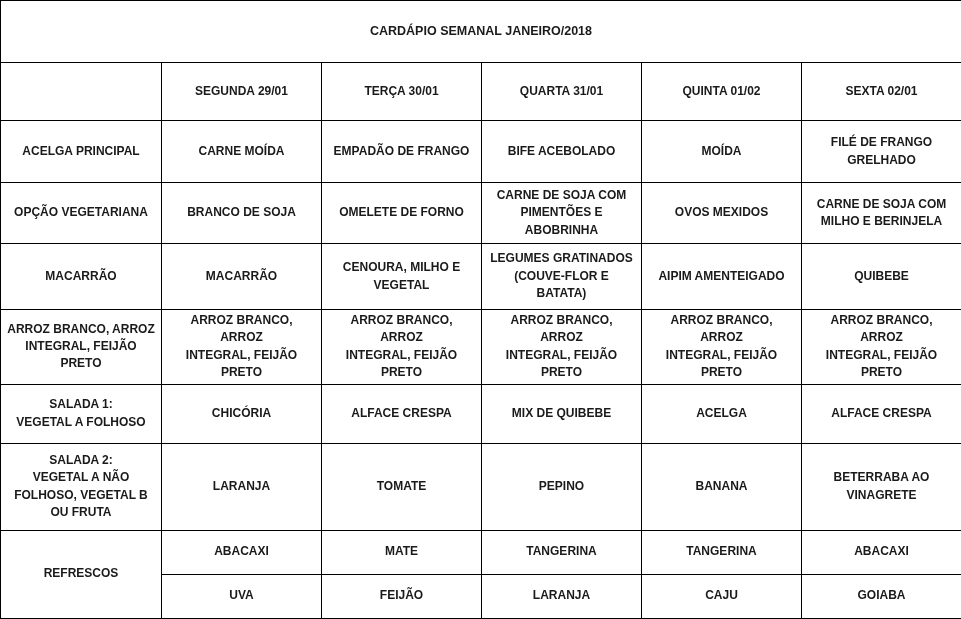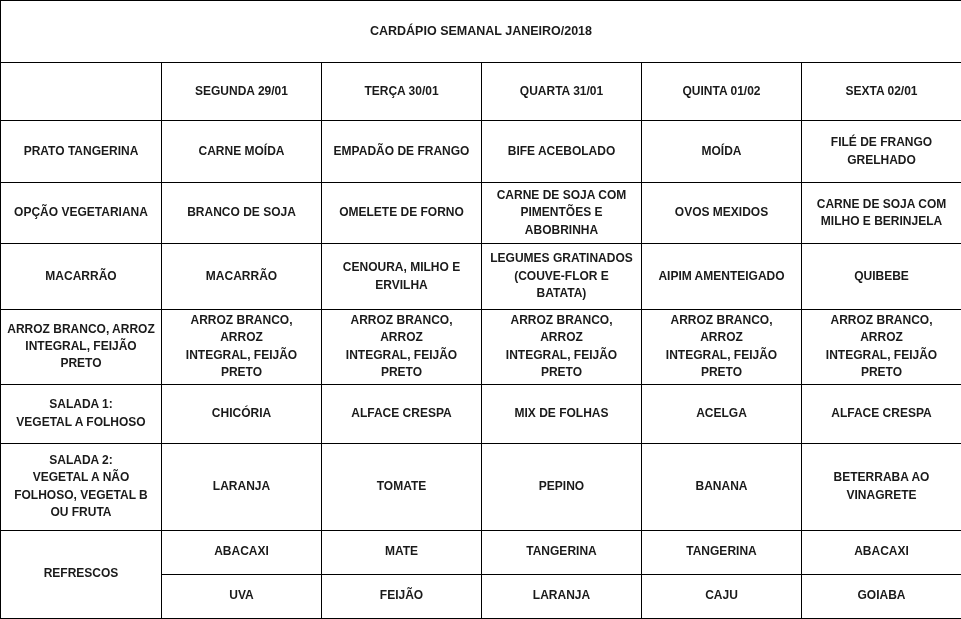--- a/index.html
+++ b/index.html
@@ -63,21 +63,21 @@
     <tr class="header-row">
       <td></td>
       <td>SEGUNDA 29/01</td>
       <td>TERÇA 30/01</td>
       <td>QUARTA 31/01</td>
       <td>QUINTA 01/02</td>
       <td>SEXTA 02/01</td>
     </tr>
 
     <tr class="row-prato">
-      <td class="row-label">PRATO TANGERINA</td>
+      <td class="row-label">ACELGA PRINCIPAL</td>
       <td>CARNE MOÍDA</td>
       <td>EMPADÃO DE FRANGO</td>
       <td>BIFE ACEBOLADO</td>
       <td>MOÍDA</td>
       <td>FILÉ DE FRANGO
 GRELHADO</td>
     </tr>
 
     <tr class="row-vegetariana">
       <td class="row-label">OPÇÃO VEGETARIANA</td>
@@ -88,21 +88,21 @@
 ABOBRINHA</td>
       <td>OVOS MEXIDOS</td>
       <td>CARNE DE SOJA COM
 MILHO E BERINJELA</td>
     </tr>
 
     <tr class="row-guarnicao">
       <td class="row-label">MACARRÃO</td>
       <td>MACARRÃO</td>
       <td>CENOURA, MILHO E
-ERVILHA</td>
+VEGETAL</td>
       <td>LEGUMES GRATINADOS
 (COUVE-FLOR E BATATA)</td>
       <td>AIPIM AMENTEIGADO</td>
       <td>QUIBEBE</td>
     </tr>
 
     <tr class="row-arroz">
       <td class="row-label">ARROZ BRANCO, ARROZ
 INTEGRAL, FEIJÃO
 PRETO</td>
@@ -121,21 +121,21 @@
       <td>ARROZ BRANCO, ARROZ
 INTEGRAL, FEIJÃO
 PRETO</td>
     </tr>
 
     <tr class="row-salada1">
       <td class="row-label">SALADA 1:
 VEGETAL A FOLHOSO</td>
       <td>CHICÓRIA</td>
       <td>ALFACE CRESPA</td>
-      <td>MIX DE FOLHAS</td>
+      <td>MIX DE QUIBEBE</td>
       <td>ACELGA</td>
       <td>ALFACE CRESPA</td>
     </tr>
 
     <tr class="row-salada2">
       <td class="row-label">SALADA 2:
 VEGETAL A NÃO
 FOLHOSO, VEGETAL B
 OU FRUTA</td>
       <td>LARANJA</td>

